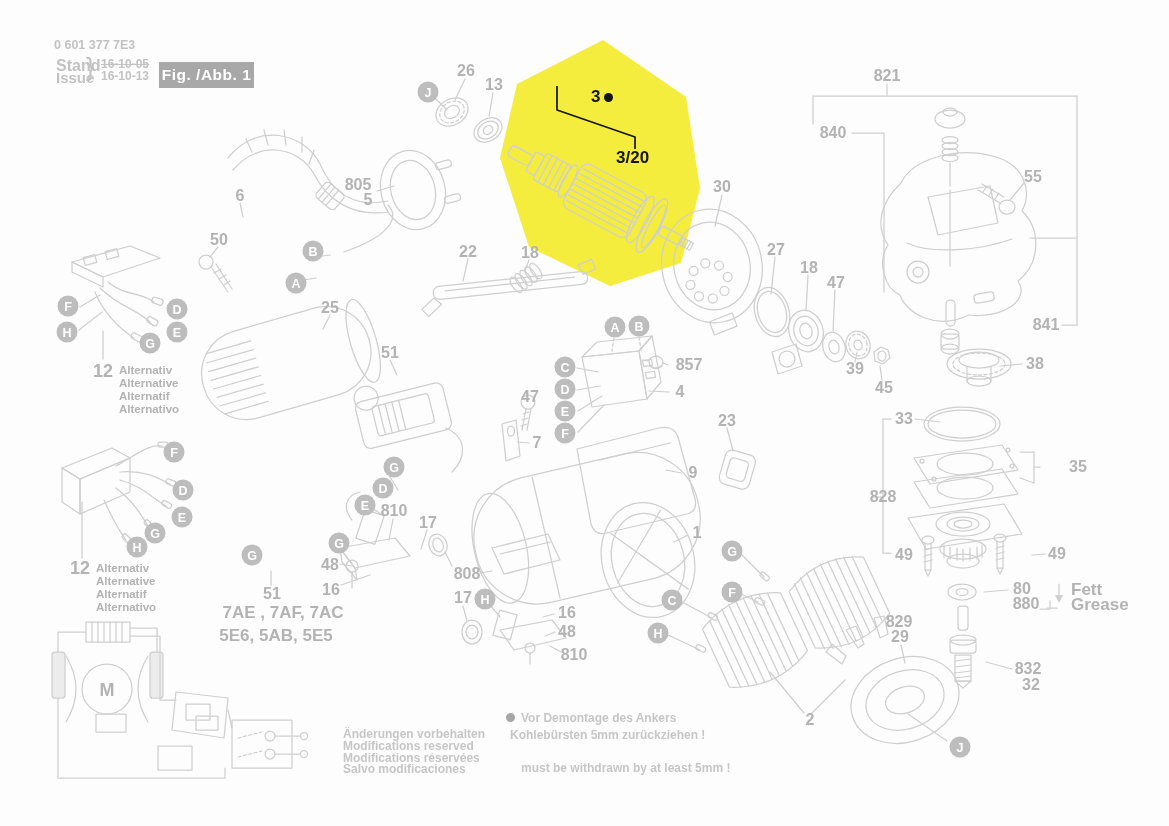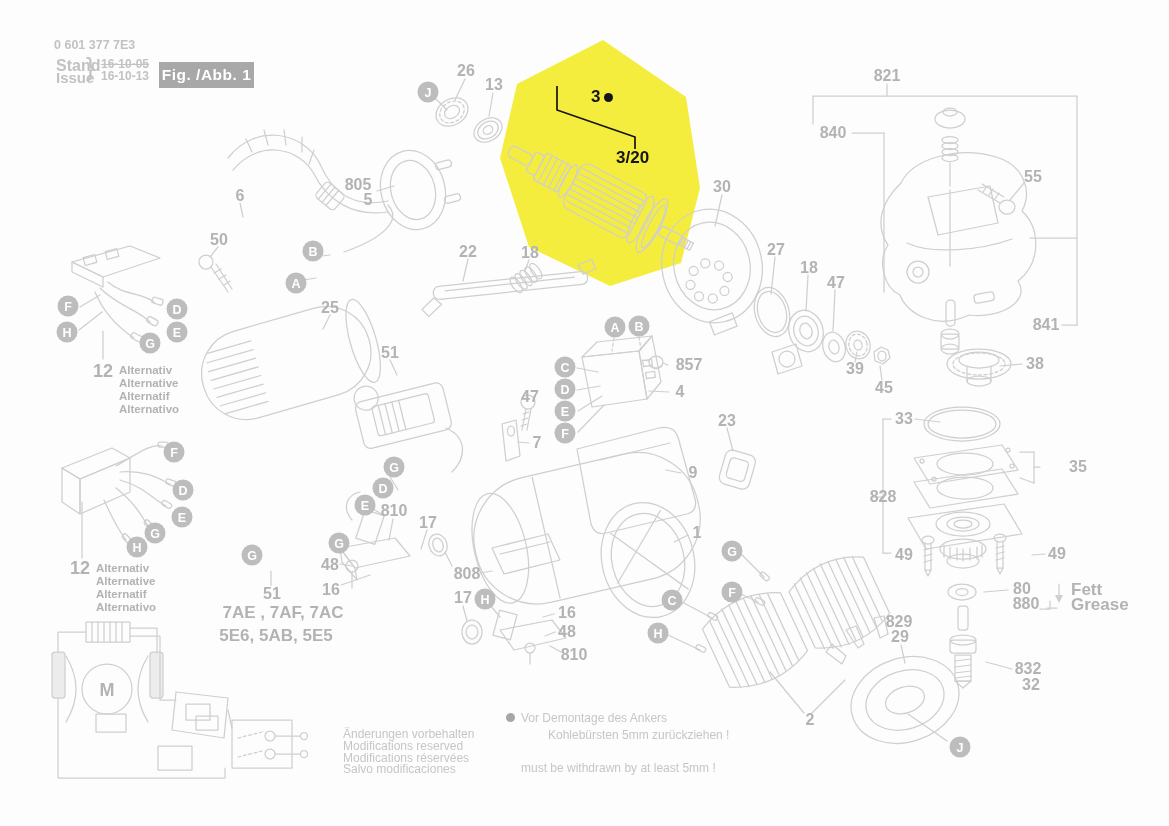--- a/index.html
+++ b/index.html
@@ -18,21 +18,21 @@
   .letter-badge{position:absolute;transform:translate(-50%,-50%);width:21px;height:21px;border-radius:50%;
               background:var(--badge,#bdbdbd);color:var(--badge-text,#fff);font-weight:bold;font-size:12.5px;
               display:flex;align-items:center;justify-content:center;z-index:3;}
   .alt-num{position:absolute;color:var(--label,#b3b3b3);font-weight:bold;font-size:18px;z-index:3;}
   .alt-lines{position:absolute;color:var(--label,#b3b3b3);font-weight:bold;font-size:11.5px;line-height:12.9px;z-index:3;white-space:nowrap;}
   .hdr{position:absolute;color:var(--header,#c2c2c2);font-weight:bold;white-space:nowrap;z-index:3;}
   .fig-badge{position:absolute;left:159px;top:62px;width:95px;height:26px;
              background:var(--fig-badge-bg,#a8a8a8);color:var(--fig-badge-text,#fff);
              font-weight:bold;font-size:15.5px;display:flex;align-items:center;justify-content:center;
              letter-spacing:.5px;z-index:3;}
-  .note{position:absolute;color:var(--note,#c6c6c6);font-weight:normal;font-size:12px;white-space:nowrap;z-index:3;}
+  .note{position:absolute;color:var(--note,#c6c6c6);font-weight:bold;font-size:12px;white-space:nowrap;z-index:3;}
   .bullet{position:absolute;width:9px;height:9px;border-radius:50%;background:#a6a6a6;z-index:3;}
   .callout{position:absolute;color:var(--callout,#151515);font-weight:bold;font-size:17px;white-space:nowrap;z-index:4;}
   .dot{display:inline-block;width:9px;height:9px;border-radius:50%;background:var(--callout,#151515);margin-left:4px;}
   .grease{position:absolute;color:var(--label,#bdbdbd);font-weight:bold;font-size:17px;z-index:3;}
 </style>
 </head>
 <body>
 
 <div class="canvas">
 
@@ -525,21 +525,21 @@
   </div>
   <div class="callout" style="left:616px;top:148px">3/20</div>
 
   <div class="note" style="left:343px;top:727px">Änderungen vorbehalten</div>
   <div class="note" style="left:343px;top:739px">Modifications reserved</div>
   <div class="note" style="left:343px;top:751px">Modifications réservées</div>
   <div class="note" style="left:343px;top:762px">Salvo modificaciones</div>
 
   <div class="bullet" style="left:506px;top:713px"></div>
   <div class="note" style="left:521px;top:711px">Vor Demontage des Ankers</div>
-  <div class="note" style="left:548px;top:728px">Kohlebürsten 5mm zurückziehen !</div>
+  <div class="note" style="left:510px;top:728px">Kohlebürsten 5mm zurückziehen !</div>
   <div class="note" style="left:521px;top:761px">must be withdrawn by at least 5mm !</div>
 
   <div class="grease" style="left:1071px;top:580px">Fett</div>
   <div class="grease" style="left:1071px;top:595px">Grease</div>
 
   <div id="labels-layer">
       <div class="part-label" style="left: 466px; top: 71px;">26</div>
       <div class="part-label" style="left: 494px; top: 85px;">13</div>
       <div class="part-label" style="left: 358px; top: 185px;">805</div>
       <div class="part-label" style="left: 368px; top: 200px;">5</div>

